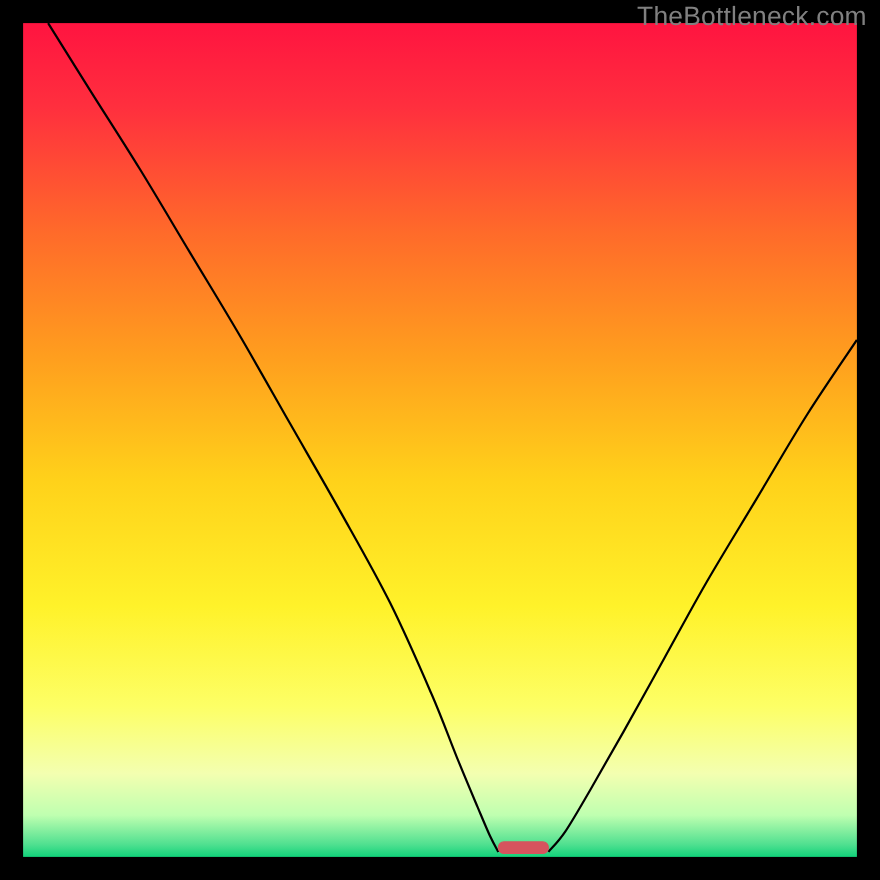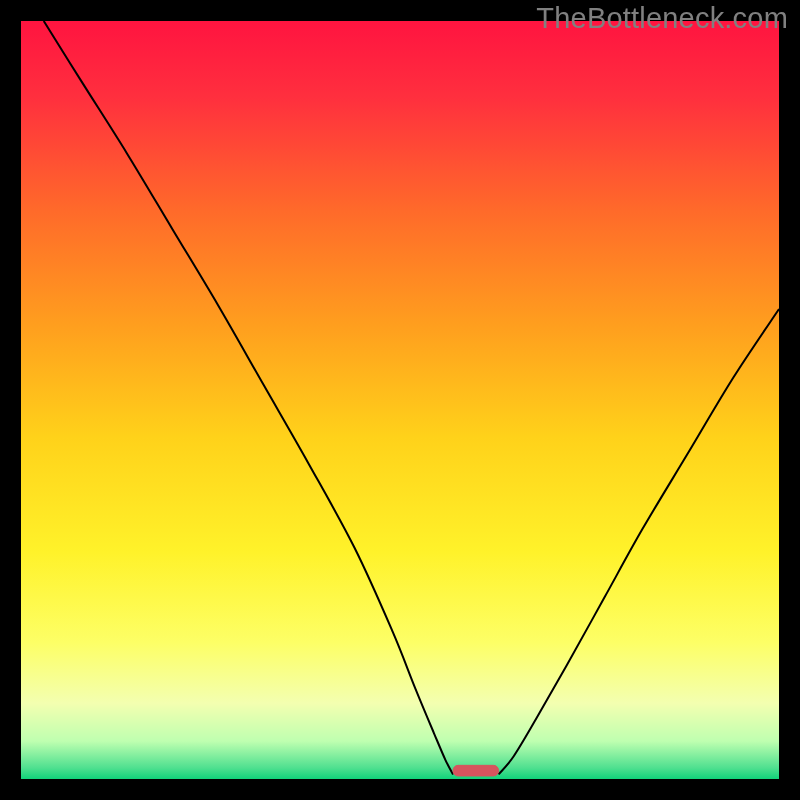--- a/index.html
+++ b/index.html
@@ -15,21 +15,21 @@
     position: relative;
     width: 800px;
     height: 800px;
     background: #000;
   }
   .watermark {
     position: absolute;
     top: 2px;
     right: 12px;
     color: #808080;
-    font-size: 29px;
+    font-size: 24px;
     font-weight: 500;
     letter-spacing: 0.2px;
     z-index: 10;
   }
   .plot-area {
     position: absolute;
     left: 21px;
     top: 21px;
     width: 758px;
     height: 758px;

